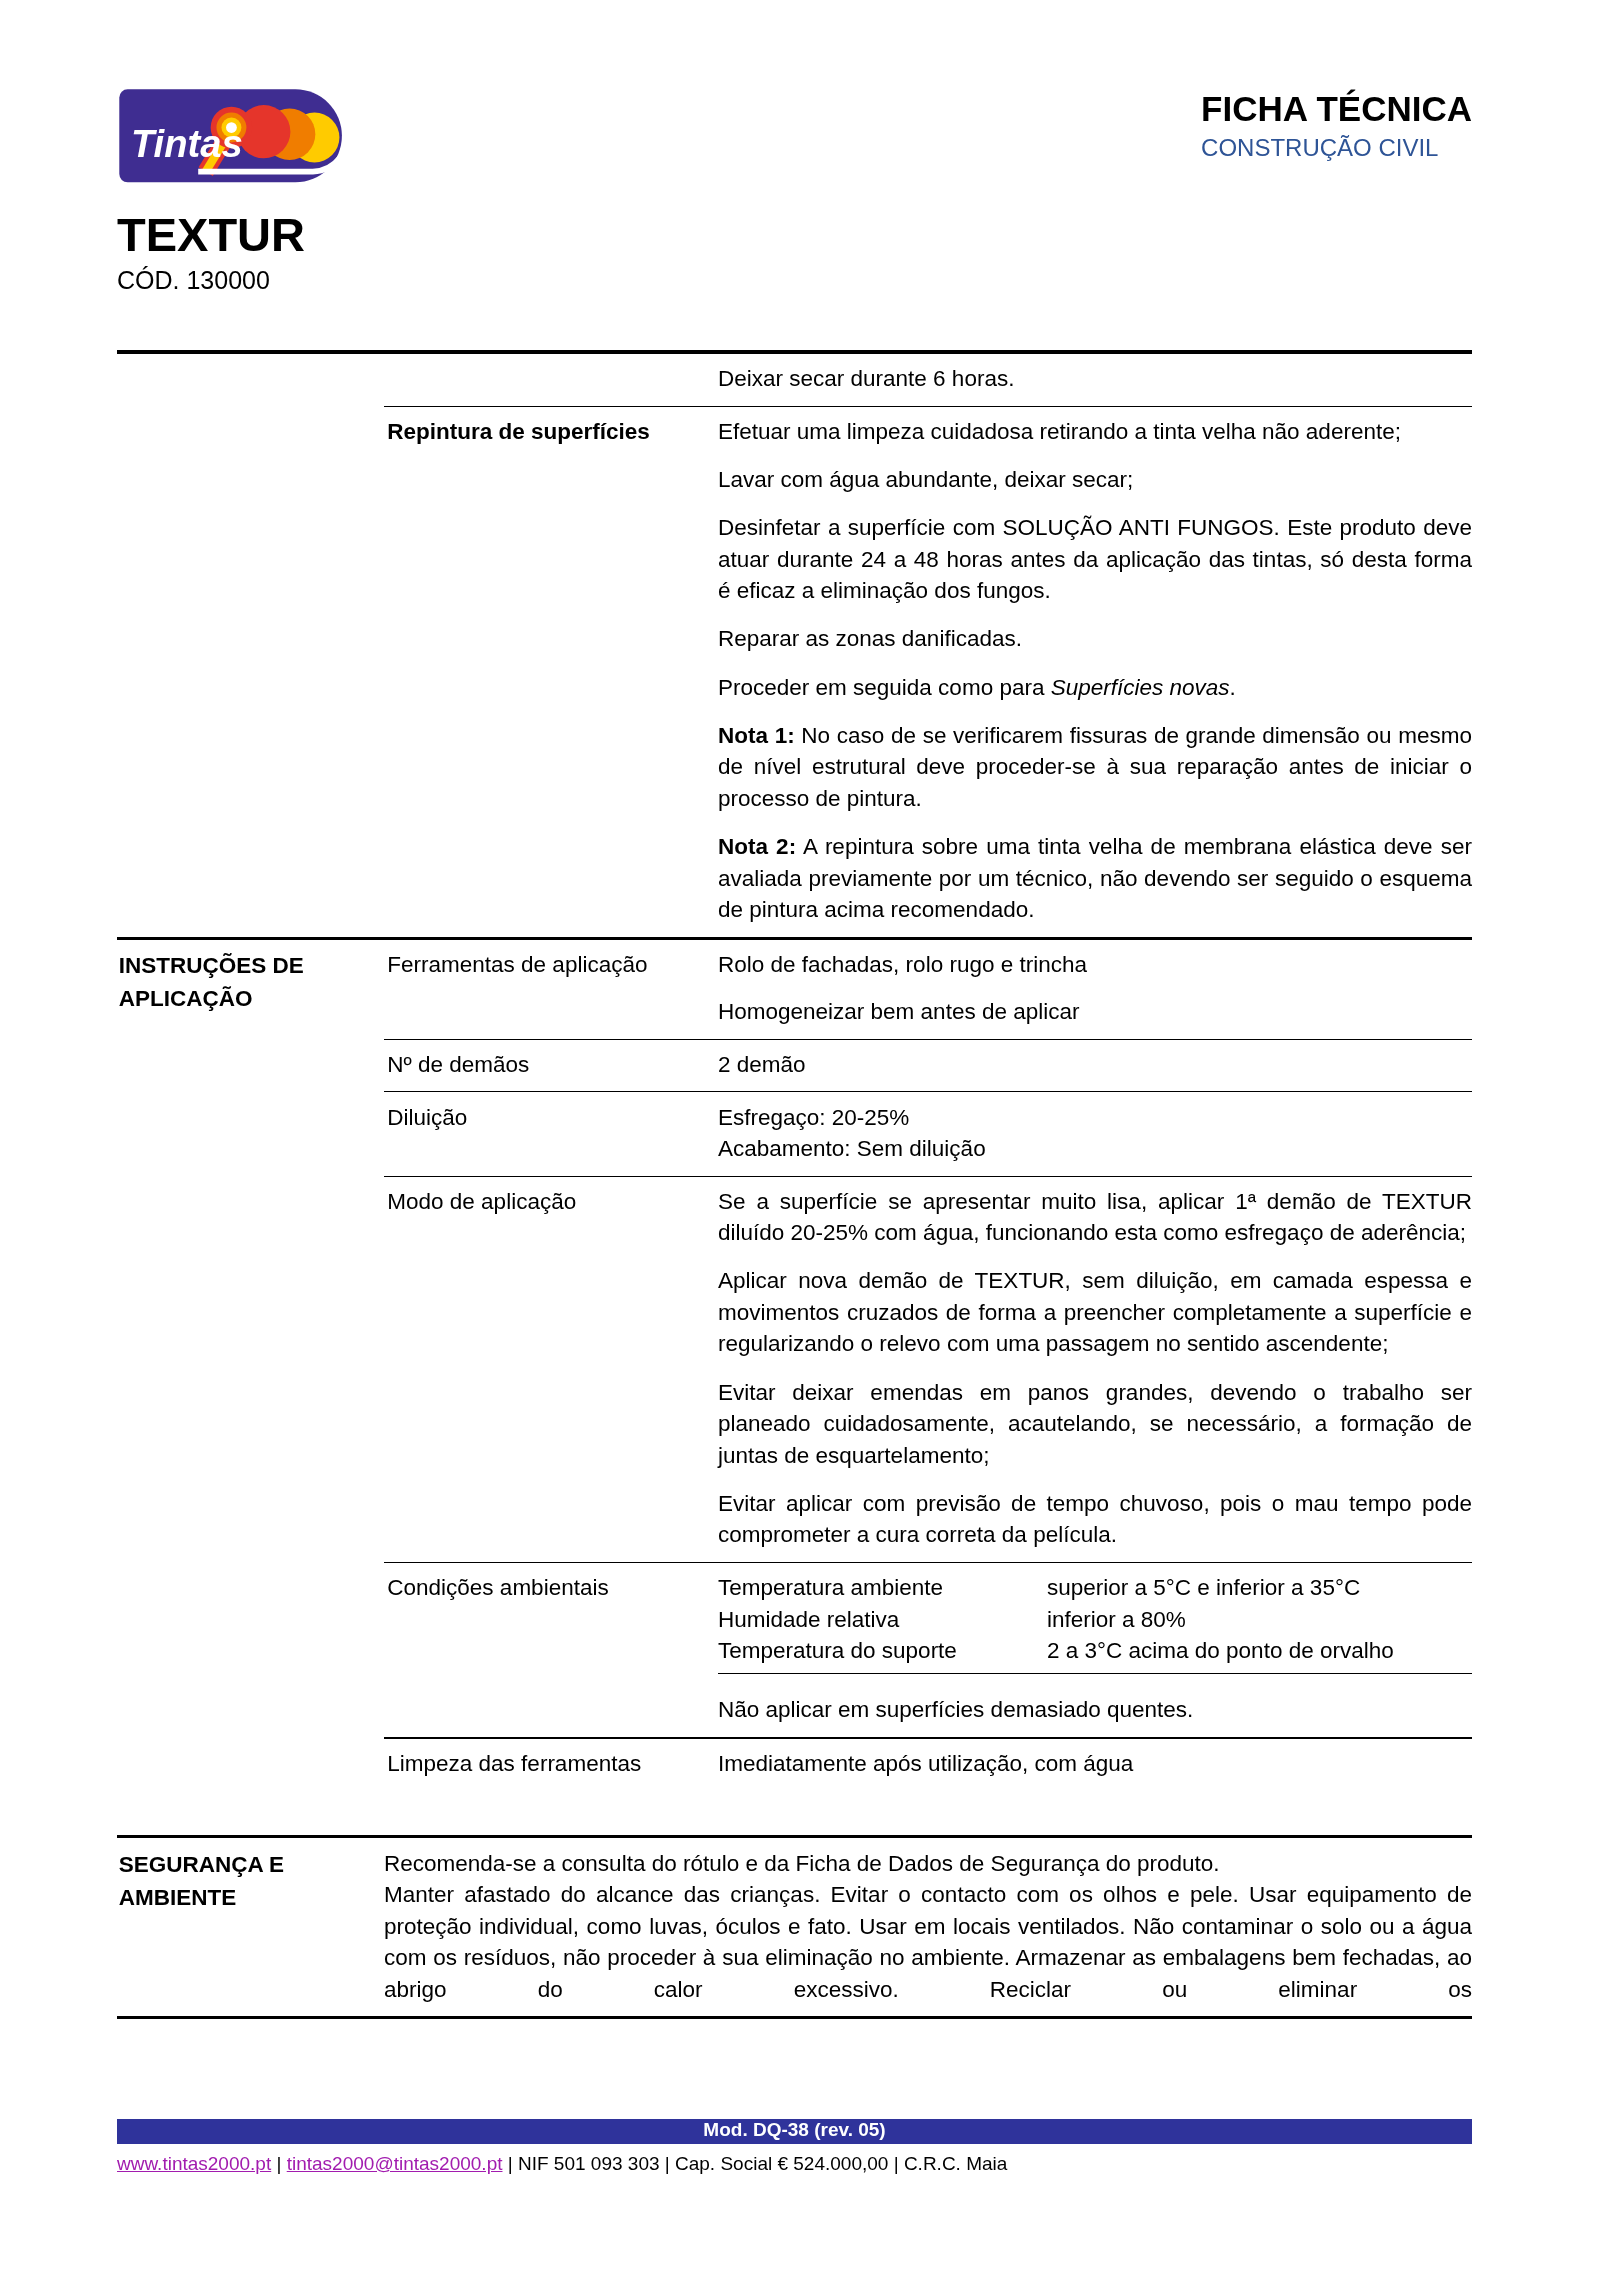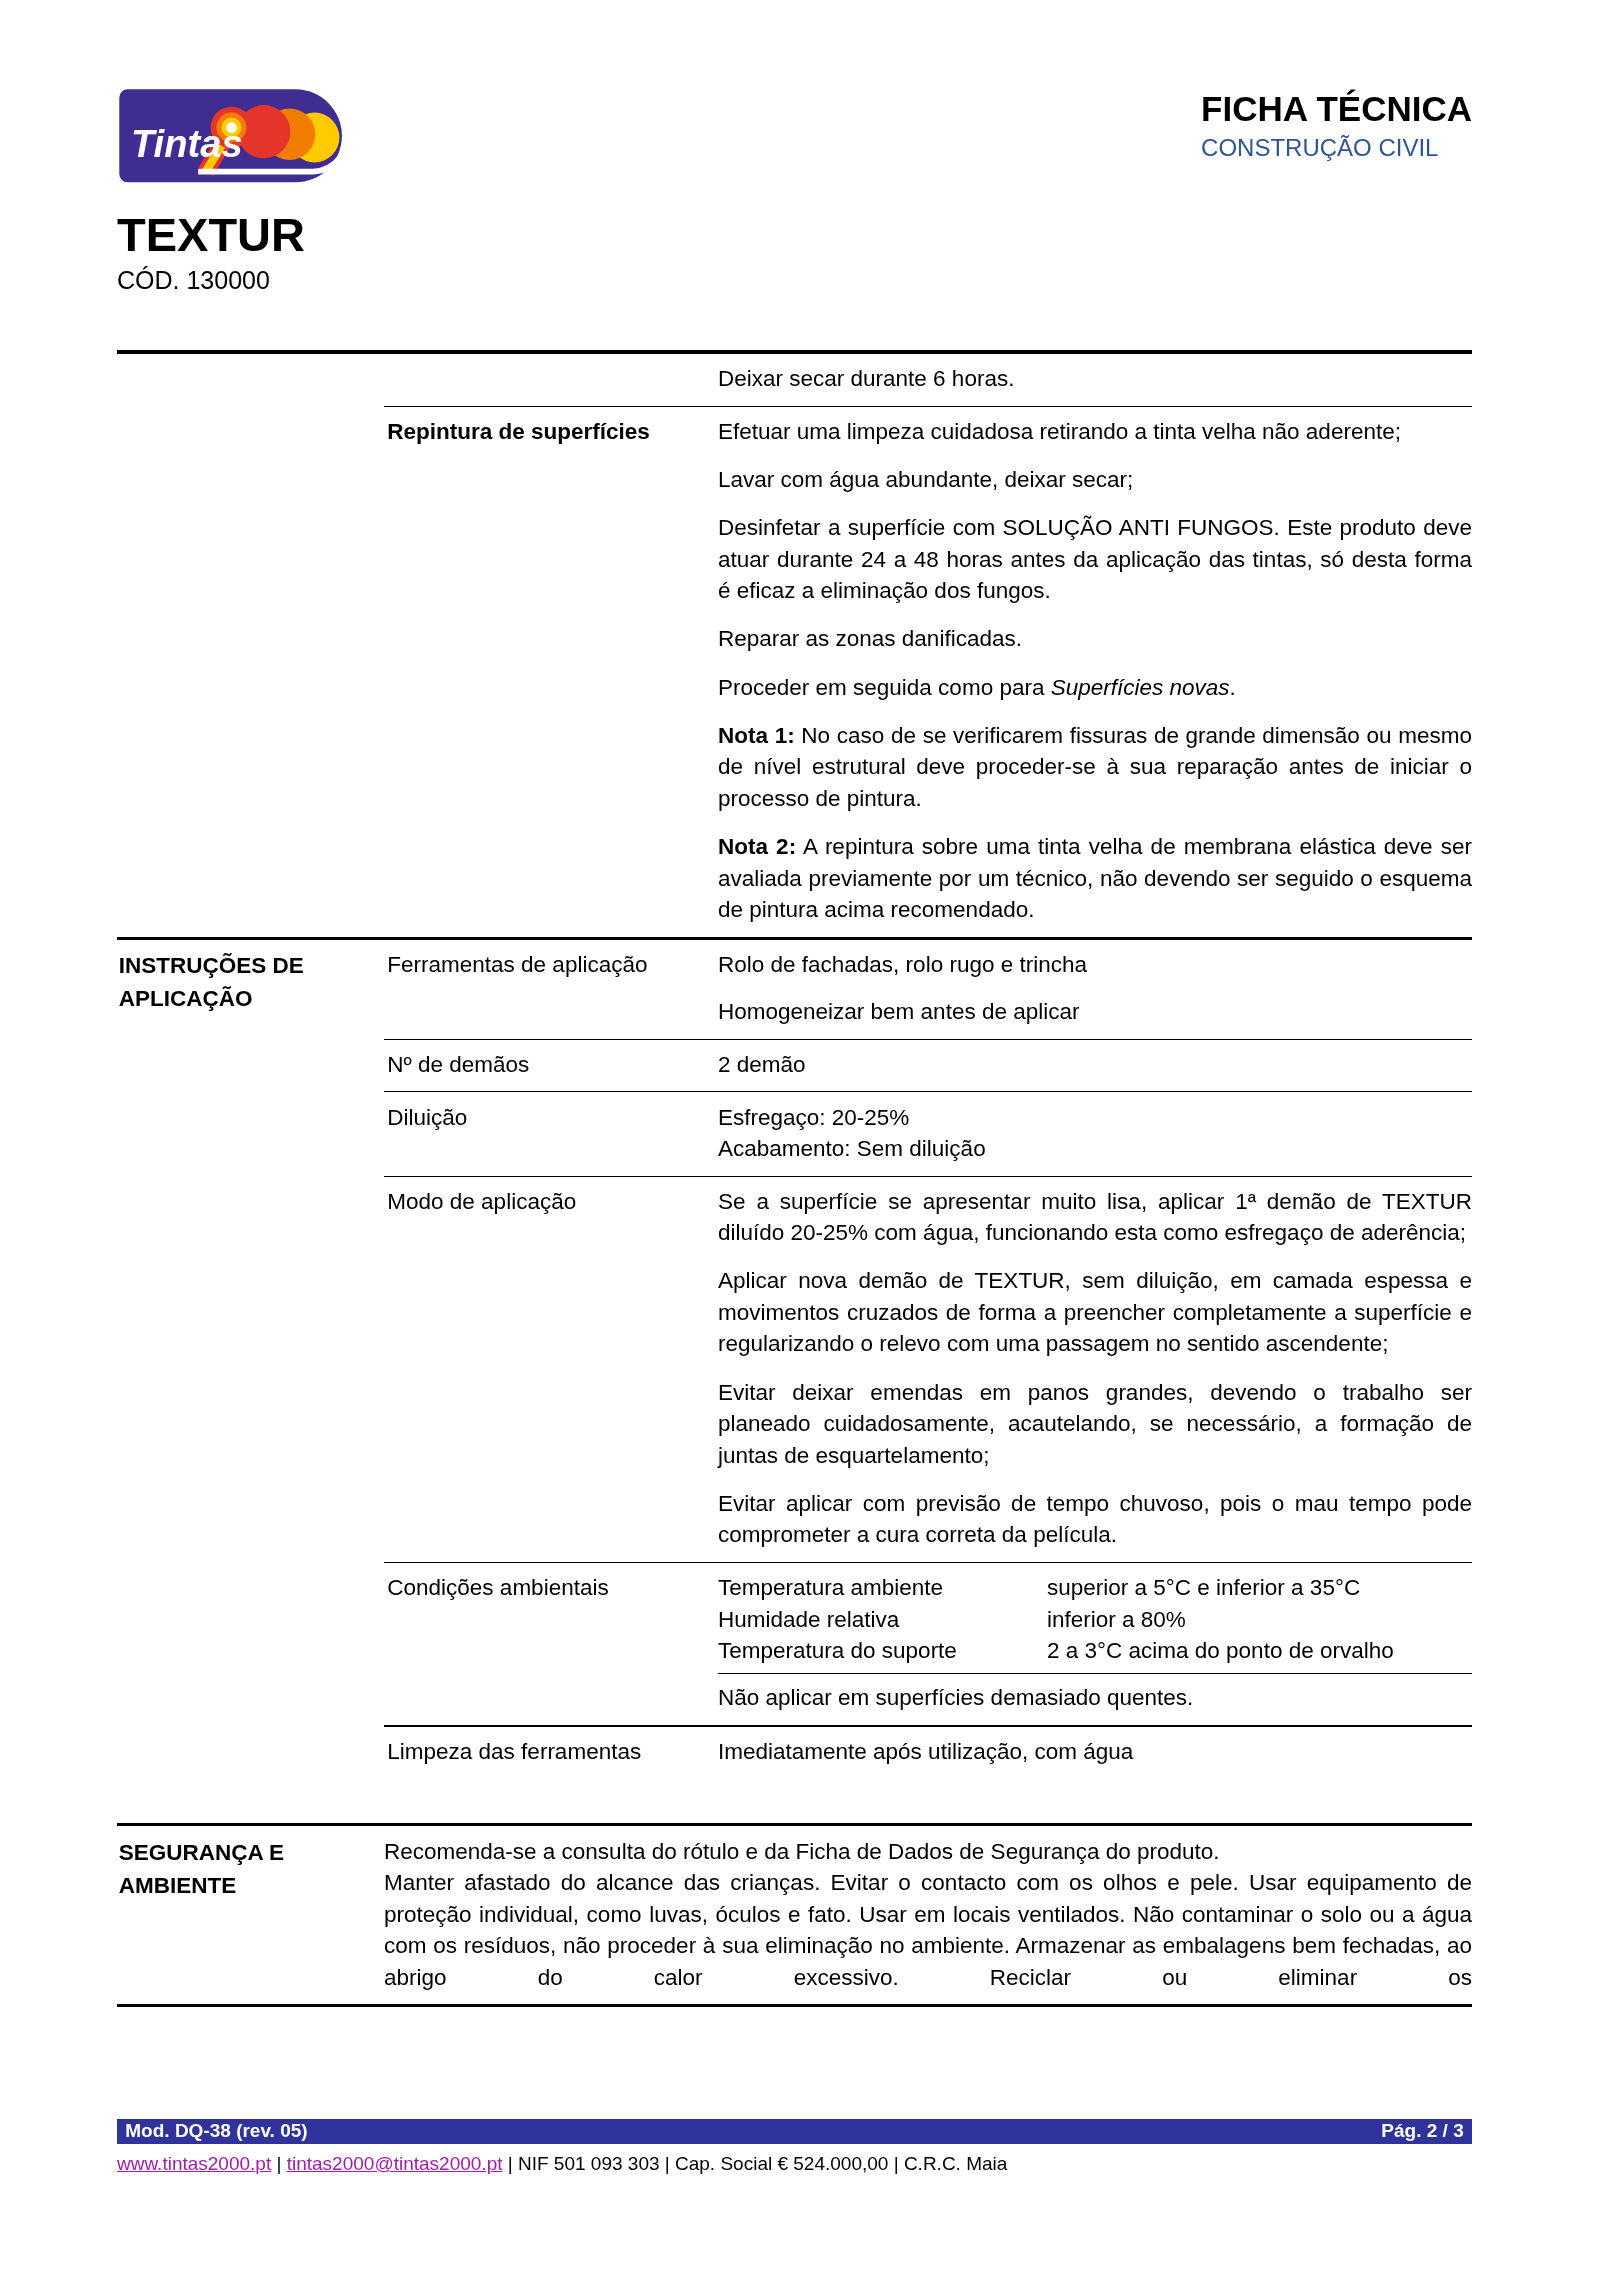--- a/index.html
+++ b/index.html
@@ -41,28 +41,28 @@
   .c2.bold { font-weight:bold; }
   .c3 { padding-top:1.7px; }
   .c3 p { margin:0; text-align:justify; }
   .c3 p + p { margin-top:16.7px; }
   .c3 p.nojust { text-align:left; }
   .c3 p.force-just { text-align:justify; text-align-last:justify; }
   .gap { height:45px; }
 
   
   .cond-grid { display:grid; grid-template-columns:329px 1fr; }
-  .cond-note-wrap { border-top:1.7px solid #000; margin-top:6.7px; padding-top:8px; }
+  .cond-note-wrap { border-top:1.7px solid #000; margin-top:6.7px; padding-top:20px; }
 
   
   .footer { position:absolute; left:117px; top:2119px; width:1355px; }
   .footer-bar {
     background:#2F339B; color:#fff; height:25px;
     display:flex; justify-content:space-between; align-items:center;
-    font-weight:bold; font-size:19px; padding:0 8.3px 1.7px 8.3px; box-sizing:border-box;
+    font-weight:bold; font-size:19px; padding:0 8.3px 1.7px 8.3px; box-sizing:border-box;flex-direction:column;
   }
   .addr { font-size:19px; line-height:1.55; margin-top:5px; }
   .addr1 { text-align:justify; text-align-last:justify; }
   .addr a { color:#a21caf; text-decoration:underline; }
   .addr .b { font-weight:bold; }
 </style>
 </head>
 <body>
 
 <div class="page">

